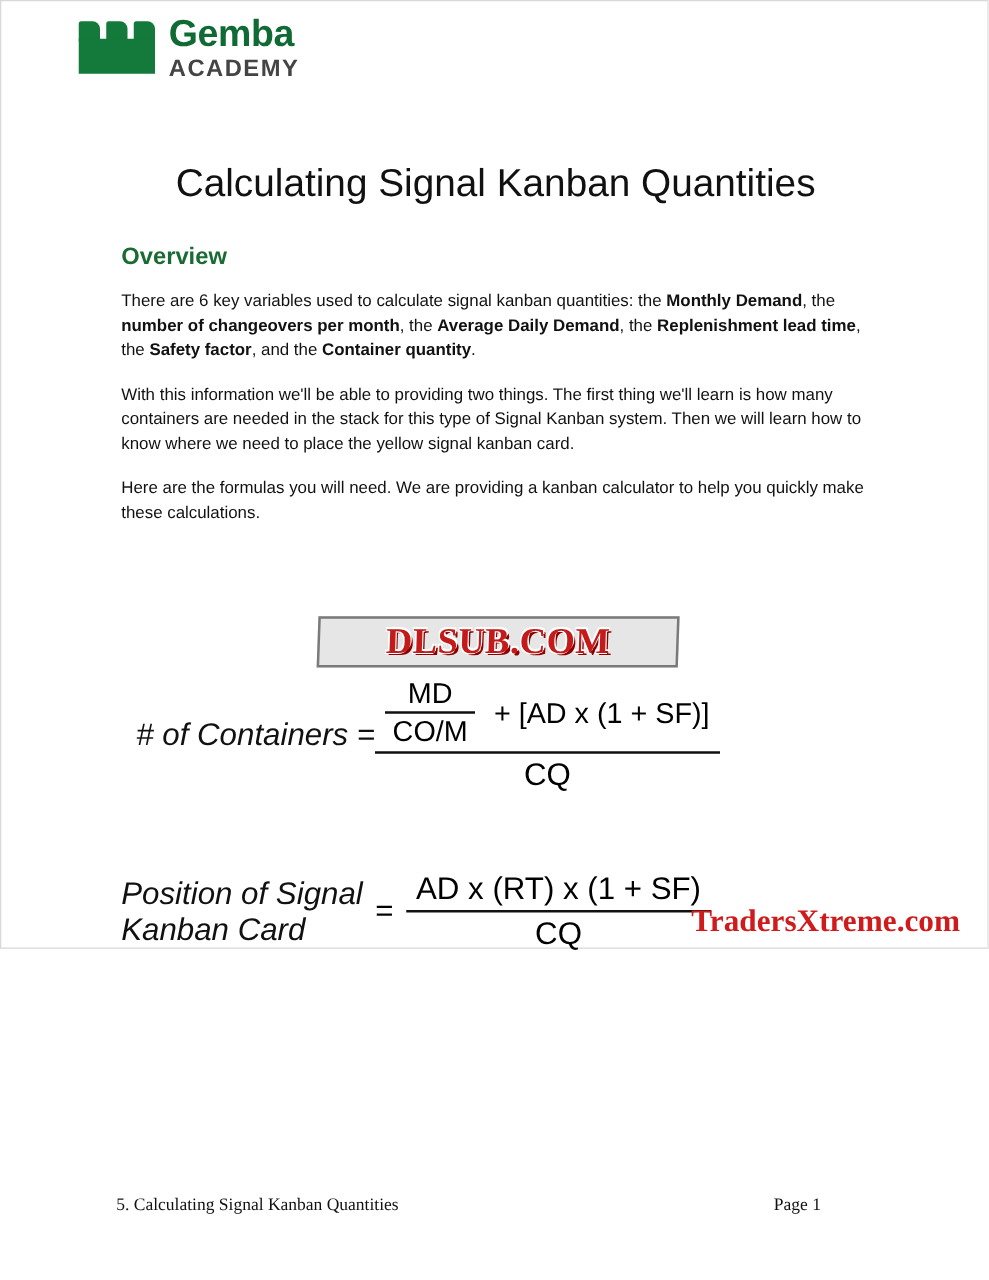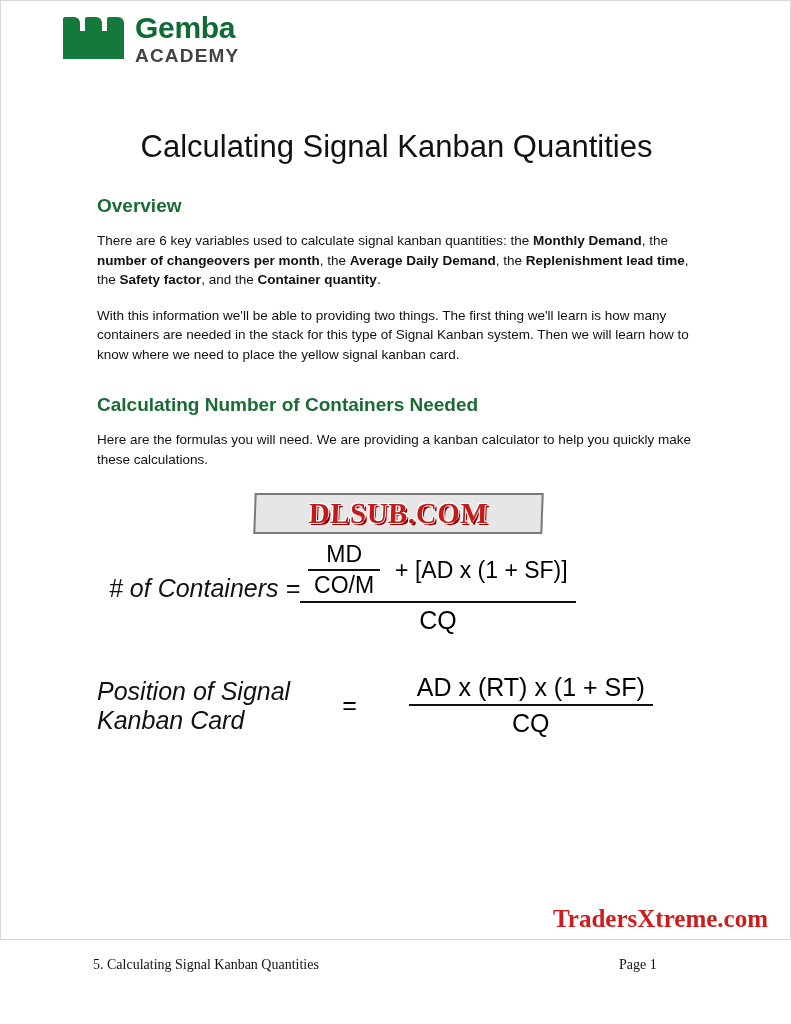--- a/index.html
+++ b/index.html
@@ -12,21 +12,21 @@
     height: 1024px;
     position: relative;
     font-family: "Liberation Sans", sans-serif;
     color: #000000;
     overflow: hidden;
   }
   .page {
     position: absolute;
     left: 0; top: 0;
     width: 791px;
-    height: 940px;
+    height: 759px;
     background: #ffffff;
     border: 1px solid #d8d8d8;
     box-sizing: border-box;
   }
 
   
   .header {
     position: absolute;
     left: 0; top: 0;
     width: 791px;
@@ -204,21 +204,21 @@
     font-size: 23px;
     padding: 1px 6px 0 6px;
   }
   .addend {
     font-size: 23px;
     margin-left: 8px;
     vertical-align: middle;
   }
 
   #formula-containers { left: 108px; top: 540px; }
-  #formula-position   { left: 96px;  top: 672px; gap: 42px; }
+  #formula-position   { left: 96px;  top: 696px; }
 
   
   .footer {
     position: absolute;
     left: 0;
     top: 956px;
     width: 791px;
     height: 30px;
   }
   .footer .left {
@@ -274,21 +274,20 @@
     <h2 class="section">Overview</h2>
 
     <p class="para">
       There are 6 key variables used to calculate signal kanban quantities: the <b>Monthly Demand</b>,
       the <b>number of changeovers per month</b>, the <b>Average Daily Demand</b>, the
       <b>Replenishment lead time</b>, the <b>Safety factor</b>, and the <b>Container quantity</b>.
     </p>
 
     <p class="para">With this information we'll be able to providing two things.  The first thing we'll learn is how many containers are needed in the stack for this type of Signal Kanban system.  Then we will learn how to know where we need to place the yellow signal kanban card.</p>
 
-    <h2 class="section second">Calculating Number of Containers Needed</h2>
 
     <p class="para">Here are the formulas you will need.  We are providing a kanban calculator to help you quickly make these calculations.</p>
   </div>
 
   <div class="dlsub">DLSUB.COM</div>
 
   <div class="formula" id="formula-containers">
     <div class="lhs"># of Containers =</div>
     <div class="frac">
       <div class="num">

